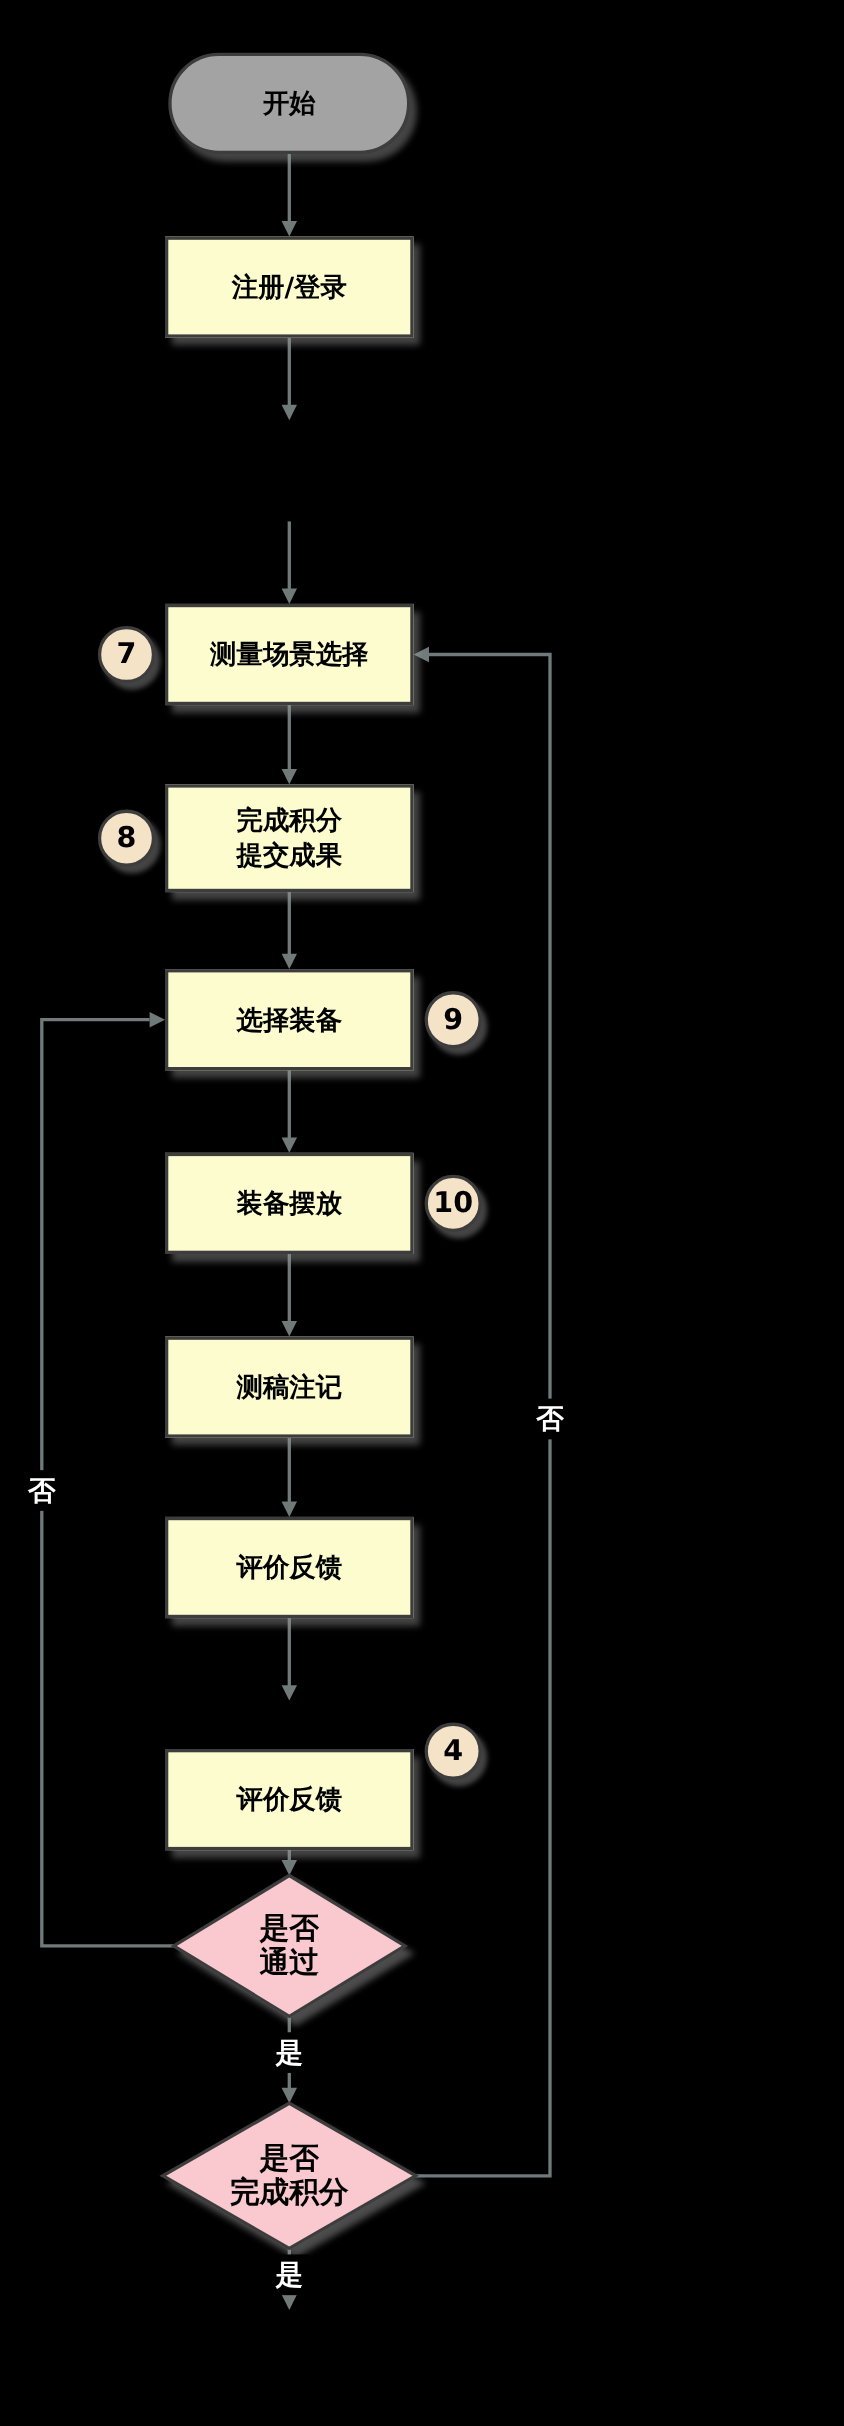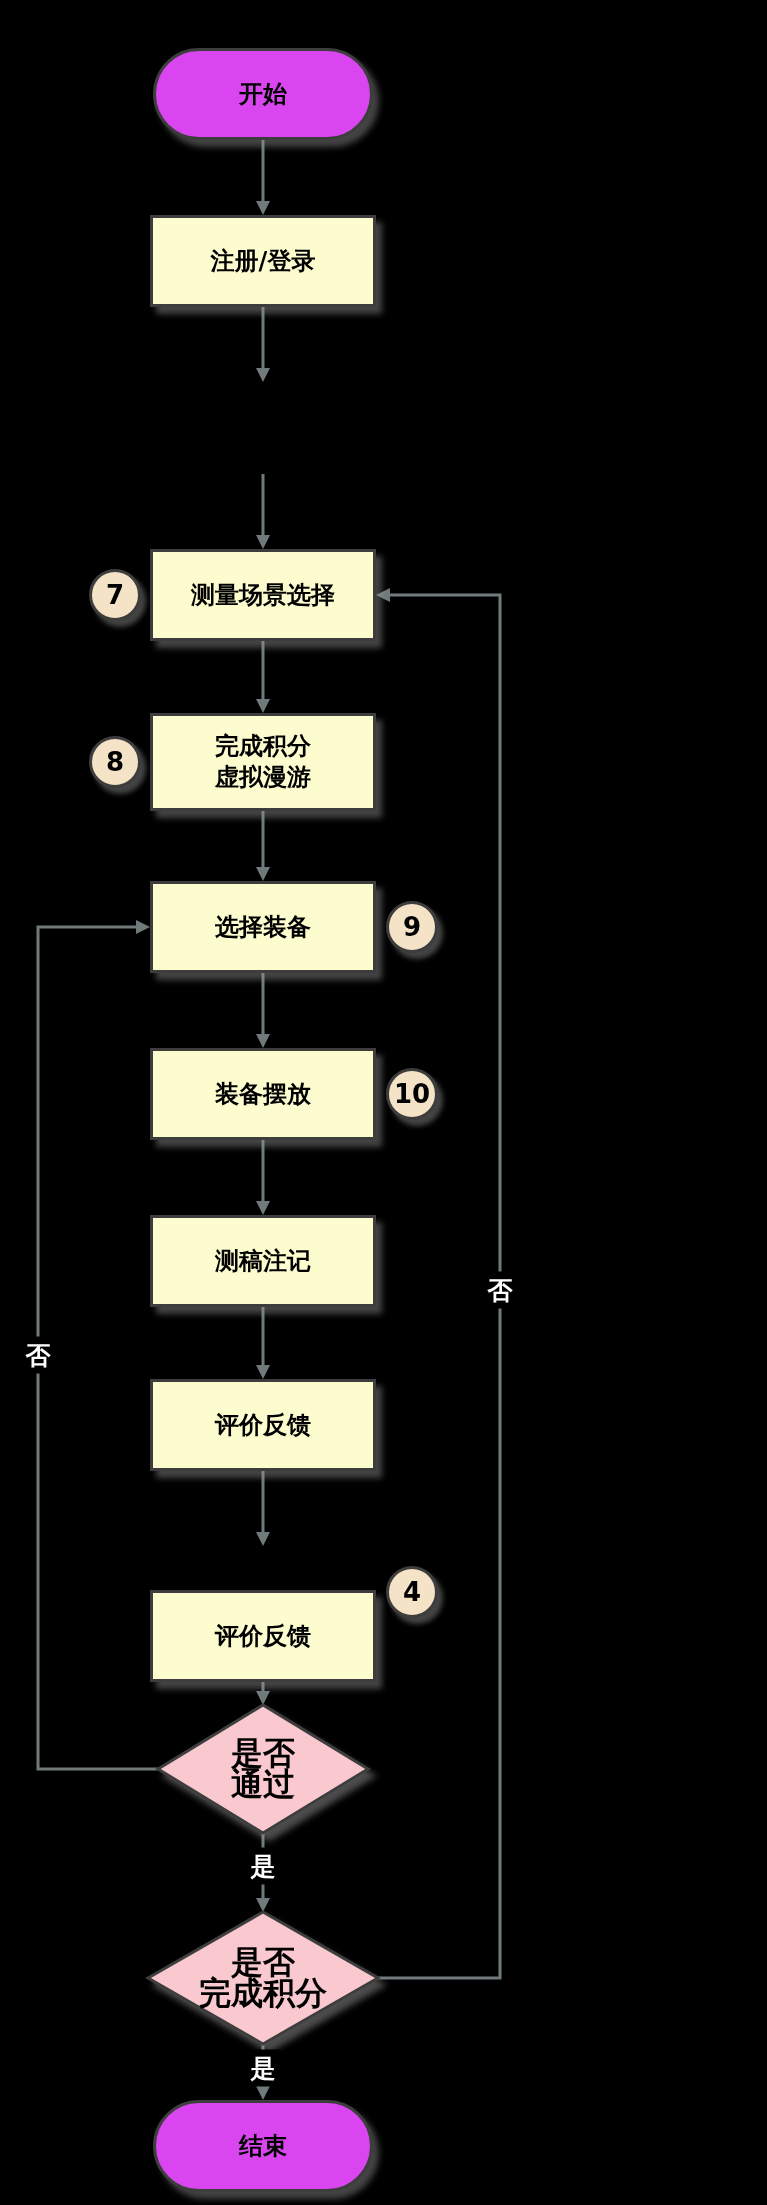--- a/index.html
+++ b/index.html
@@ -29,21 +29,21 @@
     box-sizing: border-box;
     border: 3px solid #3d3d3d;
     color: #000;
     font-weight: bold;
     font-size: 24px;
     text-align: center;
     line-height: 31px;
     box-shadow: 6px 7px 6px rgba(150,150,150,0.45);
   }
   .process { background: #FCFCCF; }
-  .terminal { background: #d946ef; border-radius: 46px; }
+  .terminal { background: #a3a3a3; border-radius: 46px; }
   .badge {
     position: absolute;
     width: 52px;
     height: 52px;
     border-radius: 50%;
     background: #F5E3C8;
     border: 3px solid #3d3d3d;
     box-sizing: border-box;
     display: flex;
     align-items: center;
@@ -51,21 +51,21 @@
     font-weight: bold;
     font-size: 26px;
     color: #000;
     box-shadow: 5px 6px 5px rgba(150,150,150,0.45);
   }
   .diamond-label {
     position: absolute;
     transform: translate(-50%, -50%);
     color: #000;
     font-weight: bold;
-    font-size: 32px;
+    font-size: 27px;
     text-align: center;
     line-height: 31px;
     white-space: nowrap;
   }
   .edge-label {
     position: absolute;
     transform: translate(-50%, -50%);
     color: #ffffff;
     font-weight: bold;
     font-size: 25px;
@@ -134,21 +134,21 @@
     <span>注册/登录</span>
   </div>
 
 
   <div class="node process" style="left:150px;top:549px;width:226px;height:92px">
     <span>测量场景选择</span>
   </div>
 
   <div class="node process" style="left:150px;top:713px;width:226px;height:98px">
     <span>完成积分</span>
-    <span>虚拟漫游</span>
+    <span>提交成果</span>
   </div>
 
   <div class="node process" style="left:150px;top:881px;width:226px;height:92px">
     <span>选择装备</span>
   </div>
 
   <div class="node process" style="left:150px;top:1215px;width:226px;height:92px">
     <span>测稿注记</span>
   </div>
 
@@ -157,23 +157,20 @@
   </div>
 
   <div class="node process" style="left:150px;top:1379px;width:226px;height:92px">
     <span>评价反馈</span>
   </div>
 
   <div class="node process" style="left:150px;top:1590px;width:226px;height:92px">
     <span>评价反馈</span>
   </div>
 
-  <div class="node terminal" style="left:153px;top:2100px;width:220px;height:92px">
-    <span>结束</span>
-  </div>
 
   <div class="diamond-label" style="left:263px;top:1769px">
     <div>是否</div>
     <div>通过</div>
   </div>
 
   <div class="diamond-label" style="left:263px;top:1978px">
     <div>是否</div>
     <div>完成积分</div>
   </div>

